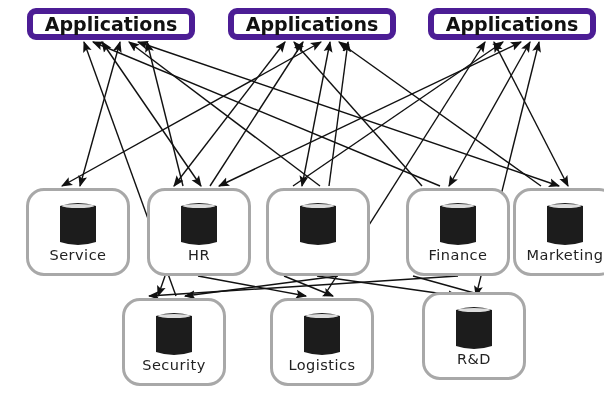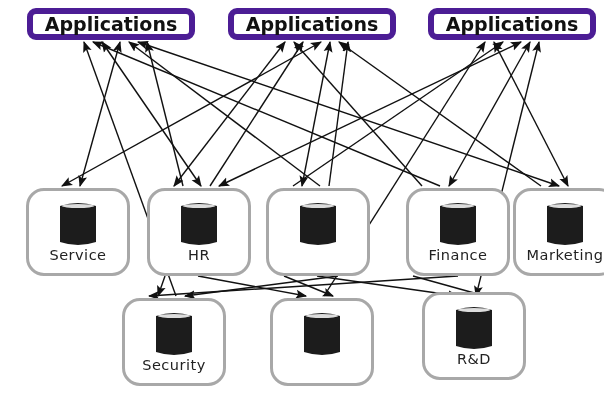--- a/index.html
+++ b/index.html
@@ -99,20 +99,21 @@
       <path d="M0,4 L0,40 Q18,46 36,40 L36,4 Q18,-2 0,4 Z" fill="#1c1c1c"></path>
       <ellipse cx="18" cy="4" rx="16" ry="2" fill="#fff" opacity="0.85"></ellipse>
     </svg>
   <div class="lbl">Security</div>
 </div>
 <div class="db" style="left:270px;top:298px;">
   <svg class="cyl" viewBox="0 0 36 44">
       <path d="M0,4 L0,40 Q18,46 36,40 L36,4 Q18,-2 0,4 Z" fill="#1c1c1c"></path>
       <ellipse cx="18" cy="4" rx="16" ry="2" fill="#fff" opacity="0.85"></ellipse>
     </svg>
+  <div class="lbl">Logistics</div>
 </div>
 <div class="db" style="left:422px;top:292px;">
   <svg class="cyl" viewBox="0 0 36 44">
       <path d="M0,4 L0,40 Q18,46 36,40 L36,4 Q18,-2 0,4 Z" fill="#1c1c1c"></path>
       <ellipse cx="18" cy="4" rx="16" ry="2" fill="#fff" opacity="0.85"></ellipse>
     </svg>
   <div class="lbl">R&amp;D</div>
 </div>
 
 </body></html>

